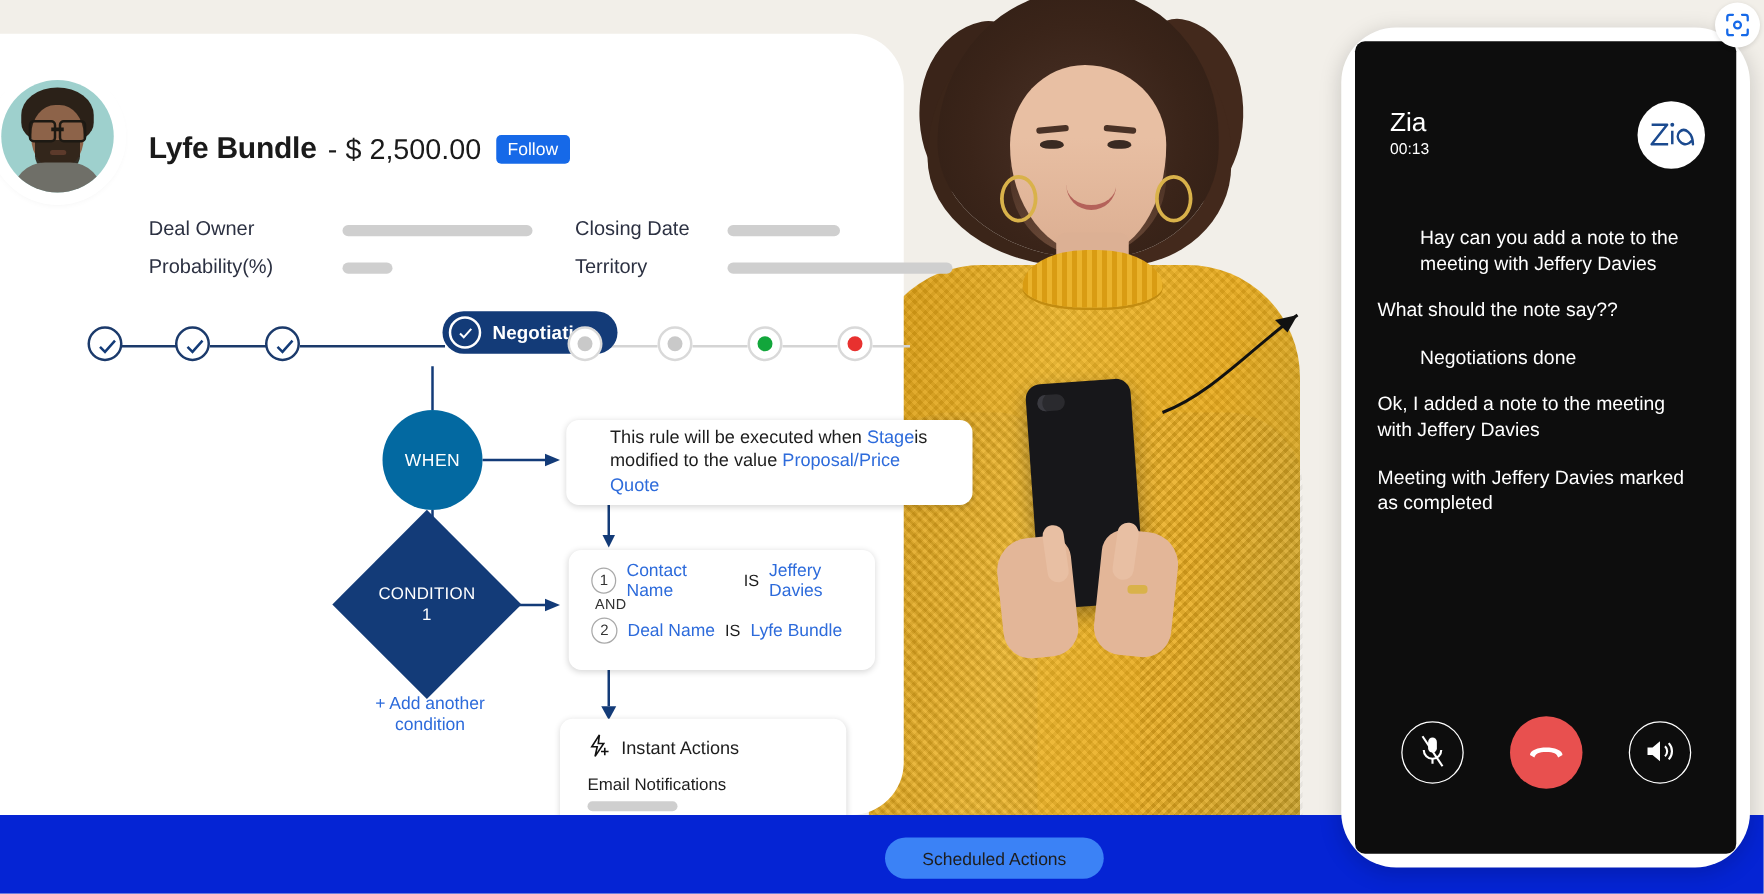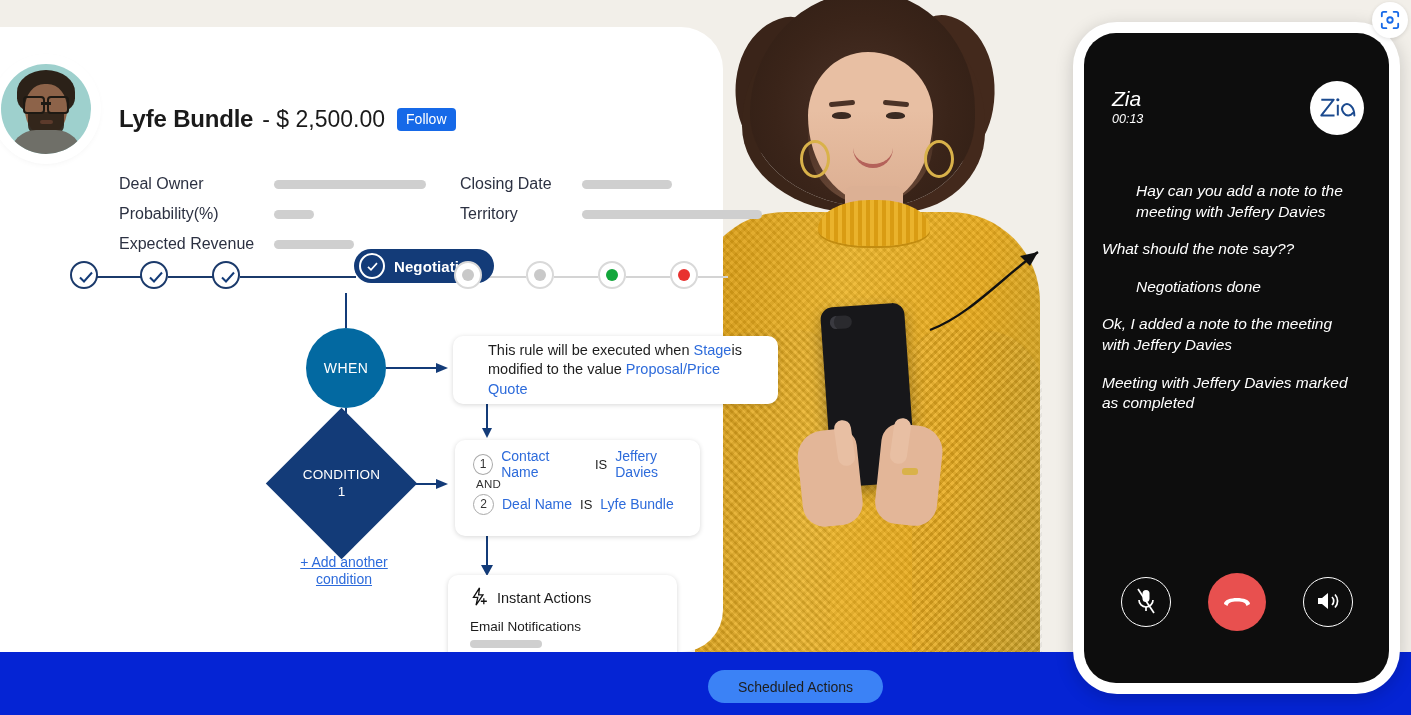--- a/index.html
+++ b/index.html
@@ -120,21 +120,21 @@
   .flow{position:absolute;left:0;top:0;width:1000px;height:715px;}
   .when{position:absolute;left:306px;top:328px;width:80px;height:80px;border-radius:50%;
         background:#0369a1;color:#fff;display:flex;align-items:center;justify-content:center;
         font-size:14px;letter-spacing:.4px;}
   .diamond{position:absolute;left:288px;top:430px;width:107px;height:107px;background:#133B78;
            transform:rotate(45deg);}
   .diamond-txt{position:absolute;left:288px;top:430px;width:107px;height:107px;display:flex;
                flex-direction:column;align-items:center;justify-content:center;color:#fff;
                font-size:13.5px;line-height:1.22;text-align:center;letter-spacing:.2px;}
   .addcond{position:absolute;left:270px;top:554px;width:148px;text-align:center;color:#2d6bdb;
-           font-size:14px;line-height:1.2;cursor:pointer;text-decoration:underline;}
+           font-size:14px;line-height:1.2;cursor:pointer;}
 
   .rulebox{position:absolute;left:453px;top:336px;width:325px;height:68px;background:#fff;
            border-radius:10px;box-shadow:0 1px 5px rgba(0,0,0,.16);
            display:flex;align-items:center;padding:0 19px;box-sizing:border-box;}
   .rulebox p{margin:16px;font-size:14.5px;color:#1d1d1d;line-height:1.32;}
   .lnk{color:#2d6bdb;}
 
   .condbox{position:absolute;left:455px;top:440px;width:245px;height:96px;background:#fff;
            border-radius:10px;box-shadow:0 1px 5px rgba(0,0,0,.16);padding:12px 0 0 18px;box-sizing:border-box;}
   .crow{display:flex;align-items:center;gap:8px;height:24px;}
@@ -156,22 +156,22 @@
   .sched-btn{position:absolute;left:708px;top:670px;width:175px;height:33px;background:#3b82f6;
              border-radius:17px;display:flex;align-items:center;justify-content:center;
              font-size:14px;color:#1d1d1d;border:none;cursor:pointer;}
 
   
   .bluebar{position:absolute;left:0;top:652px;width:1411px;height:63px;background:#0524D4;}
 
   
   .phone{position:absolute;left:1073px;top:22px;width:327px;height:672px;background:#fff;
          border-radius:44px;box-shadow:0 4px 18px rgba(0,0,0,.18);}
-  .screen{position:absolute;left:11px;top:11px;width:305px;height:650px;background:#0D0D0D;border-radius:32px;
-          overflow:hidden;font-style:italic;}
+  .screen{position:absolute;left:11px;top:11px;width:305px;height:650px;background:#0D0D0D;border-radius:8px;
+          overflow:hidden;}
   .zia-name{position:absolute;left:28px;top:54px;color:#fff;font-size:21px;}
   .zia-time{position:absolute;left:28px;top:79px;color:#fff;font-size:12.5px;}
   .zia-logo{position:absolute;right:25px;top:48px;width:54px;height:54px;border-radius:50%;background:#fff;
             display:flex;align-items:center;justify-content:center;}
   .msgs{position:absolute;left:0;top:148px;width:305px;padding:0 18px;box-sizing:border-box;}
   .msg{color:#fff;font-size:15.5px;line-height:1.33;margin-bottom:17px;}
   .msg.user{padding-left:34px;}
   .msg.zia{text-align:left;padding-right:14px;}
   .controls{position:absolute;left:0;bottom:52px;width:305px;display:flex;align-items:center;
             justify-content:center;gap:37px;}
@@ -248,24 +248,20 @@
 
     <div class="fields">
       <div class="fcol a">
         <div class="frow">
           <span class="flabel" style="width:155px">Deal Owner</span>
           <span class="fbar" style="width:152px"></span>
         </div>
         <div class="frow">
           <span class="flabel" style="width:155px">Probability(%)</span>
           <span class="fbar" style="width:40px"></span>
-        </div>
-        <div class="frow">
-          <span class="flabel" style="width:155px">Expected Revenue</span>
-          <span class="fbar" style="width:80px"></span>
         </div>
       </div>
       <div class="fcol b">
         <div class="frow">
           <span class="flabel" style="width:122px">Closing Date</span>
           <span class="fbar" style="width:90px"></span>
         </div>
         <div class="frow">
           <span class="flabel" style="width:122px">Territory</span>
           <span class="fbar" style="width:180px"></span>

